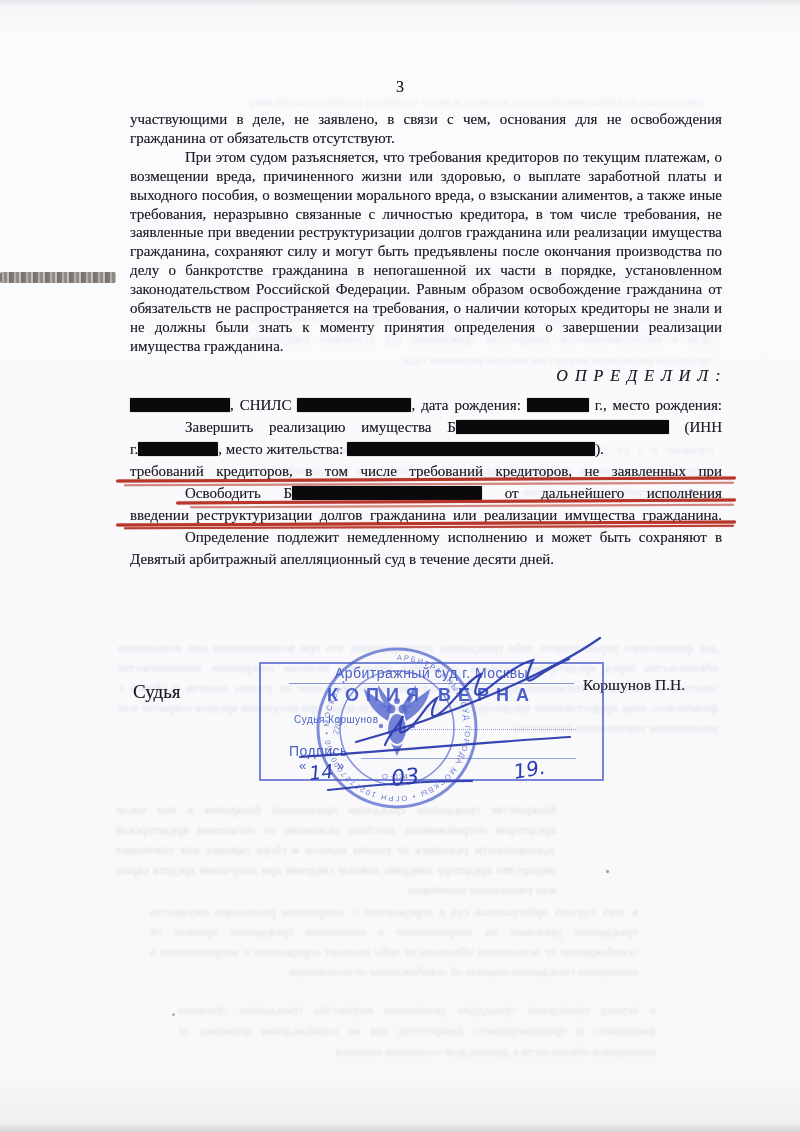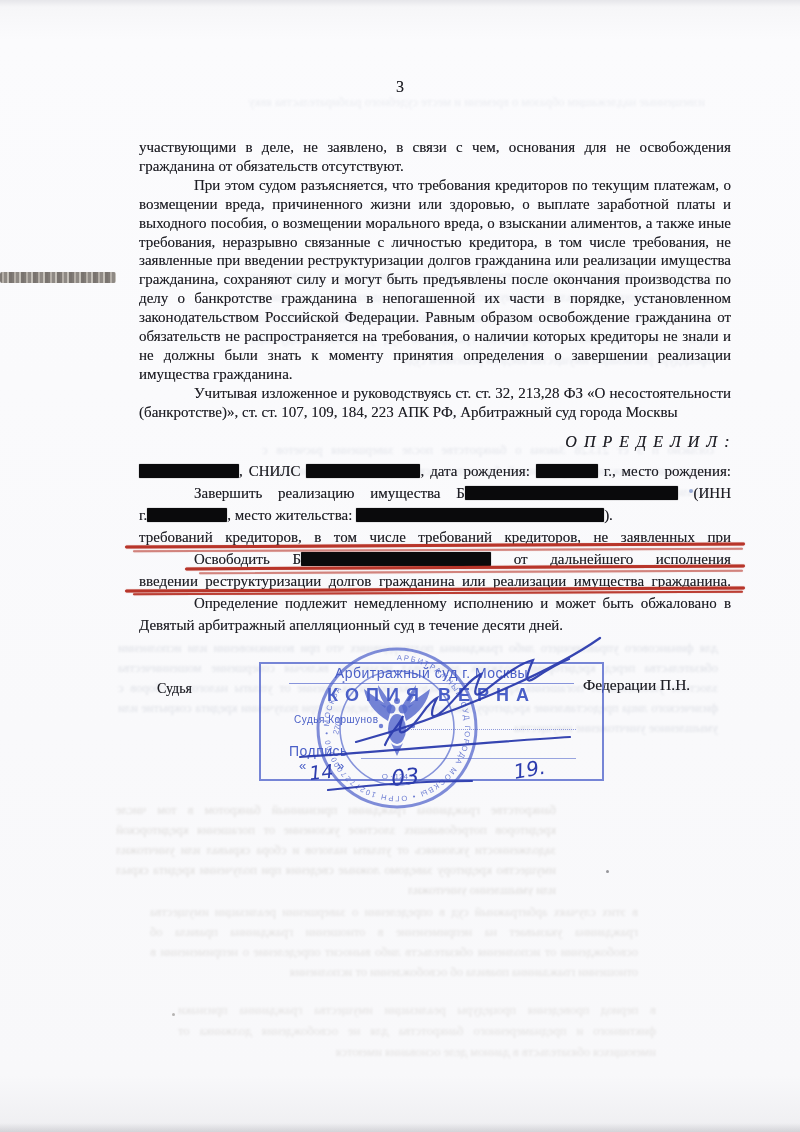--- a/index.html
+++ b/index.html
@@ -3,37 +3,37 @@
 <meta charset="utf-8">
 <style>
   html,body{margin:0;padding:0;background:#e9e9ec;}
   .sheet{
     position:relative;width:800px;height:1132px;margin:0 auto;overflow:hidden;
     background:linear-gradient(180deg,#e6e6ea 0px,#f6f6f8 7px,#fbfbfd 40px,#f8f8fa 95%,#eeeef1 100%);
     font-family:"Liberation Serif","DejaVu Serif",serif;color:#1e1e24;
   }
   .pagenum{position:absolute;top:78px;left:0;width:100%;text-align:center;
     font-size:16px;z-index:2;text-shadow:0 0 .4px rgba(25,25,35,.55);}
-  .column{position:absolute;left:139px;top:110px;width:592px;z-index:2;margin-top:28px;}
+  .column{position:absolute;left:130px;top:110px;width:592px;z-index:2;}
   .column p{margin:0;font-size:15px;line-height:18.9px;text-align:justify;
     text-shadow:0 0 .45px rgba(25,25,35,.5);}
   .column p.indent{text-indent:55px;}
   .heading{text-align:right;font-size:16px;margin:11px 0 9px;letter-spacing:1.5px;
     text-shadow:0 0 .4px rgba(25,25,35,.55);font-style:italic;}
   .oline{position:relative;font-size:15px;line-height:22px;min-height:22px;
     text-align:justify;text-align-last:justify;text-shadow:0 0 .45px rgba(25,25,35,.5);}
   .oline.nojust{text-align:right;text-align-last:left;}
   .oline.ind{padding-left:55px;}
   .redact{display:inline-block;height:13.5px;background:#0a0a0c;vertical-align:-2px;
     border-radius:1px;box-shadow:0 0 1px rgba(0,0,0,.8);}
   .uline{position:absolute;height:2.7px;background:#b8352a;border-radius:2px;z-index:3;
     box-shadow:0 0 1px rgba(190,60,45,.6);}
   .uline.echo{height:1.6px;opacity:.6;}
-  .judge-label{position:absolute;left:133px;top:681px;font-size:14px;z-index:2;
-    text-shadow:0 0 .45px rgba(25,25,35,.5);margin-left:24px;}
+  .judge-label{position:absolute;left:133px;top:681px;font-size:19px;z-index:2;
+    text-shadow:0 0 .45px rgba(25,25,35,.5);}
   .judge-name{position:absolute;left:583px;top:676px;font-size:15.5px;z-index:2;
     text-shadow:0 0 .45px rgba(25,25,35,.5);}
   .stamp{position:absolute;left:259px;top:662px;width:341px;height:115px;z-index:4;
     border:2px solid rgba(73,94,201,.75);filter:blur(.3px);
     font-family:"Liberation Sans","DejaVu Sans",sans-serif;color:rgba(64,86,196,.95);}
   .stamp>div{position:absolute;}
   .st-court{top:1px;left:0;width:100%;text-align:center;font-size:14px;letter-spacing:.5px;}
   .st-court-line{top:19px;left:28px;width:285px;border-bottom:1.3px solid rgba(73,94,201,.65);}
   .st-copy{top:21px;left:0;width:100%;text-align:center;font-size:18px;font-weight:bold;letter-spacing:7px;}
   .st-judge{top:50px;left:33px;font-size:10px;letter-spacing:.5px;}
@@ -67,36 +67,35 @@
       <div class="ghost" style="left: 178px; top: 1000px; width: 478px; height: 64px; font-size: 12.5px; line-height: 21px; opacity: 0.22; color: rgb(154, 146, 137);">в период проведения процедуры реализации имущества гражданина признаки фиктивного и преднамеренного банкротства для не освобождения должника от имеющихся обязательств в данном деле основания имеются</div>
     </div>
 
   <div class="noise-band"></div>
 
   <div class="pagenum">3</div>
 
   <div class="column">
     <p>участвующими в деле, не заявлено, в связи с чем, основания для не освобождения гражданина от обязательств отсутствуют.</p>
     <p class="indent">При этом судом разъясняется, что требования кредиторов по текущим платежам, о возмещении вреда, причиненного жизни или здоровью, о выплате заработной платы и выходного пособия, о возмещении морального вреда, о взыскании алиментов, а также иные требования, неразрывно связанные с личностью кредитора, в том числе требования, не заявленные при введении реструктуризации долгов гражданина или реализации имущества гражданина, сохраняют силу и могут быть предъявлены после окончания производства по делу о банкротстве гражданина в непогашенной их части в порядке, установленном законодательством Российской Федерации. Равным образом освобождение гражданина от обязательств не распространяется на требования, о наличии которых кредиторы не знали и не должны были знать к моменту принятия определения о завершении реализации имущества гражданина.</p>
-    <p class="indent">Учитывая изложенное и руководствуясь ст. ст. 32, 213,28 ФЗ «О несостоятельности (банкротстве)», ст. ст. 107, 109, 184, 223 АПК РФ, Арбитражный суд города Москвы</p>
     <div class="heading">О П Р Е Д Е Л И Л :</div>
     <div id="operative">
         <div class="oline"><span class="redact" style="width:100px"></span>, СНИЛС <span class="redact" style="width:114px"></span>, дата рождения: <span class="redact" style="width:62px"></span> г., место рождения:</div>
         <div class="oline ind">Завершить реализацию имущества Б<span class="redact" style="width:213px"></span> (ИНН</div>
         <div class="oline nojust">г.<span class="redact" style="width:80px"></span>, место жительства: <span class="redact" style="width:248px"></span>).</div>
         <div class="oline">требований кредиторов, в том числе требований кредиторов, не заявленных при<div class="uline" style="left:-14px;right:-14px;bottom:1px;transform:rotate(-.3deg)"></div><div class="uline echo" style="left:-6px;right:-12px;bottom:-2.5px;transform:rotate(-.25deg)"></div></div>
         <div class="oline ind">Освободить Б<span class="redact" style="width:190px"></span> от дальнейшего исполнения<div class="uline" style="left:46px;right:-14px;bottom:1px;transform:rotate(-.3deg)"></div><div class="uline echo" style="left:60px;right:-12px;bottom:-2.5px;transform:rotate(-.25deg)"></div></div>
         <div class="oline">введении реструктуризации долгов гражданина или реализации имущества гражданина.<div class="uline" style="left:-14px;right:-14px;bottom:1px;transform:rotate(-.3deg)"></div><div class="uline echo" style="left:-6px;right:-12px;bottom:-2.5px;transform:rotate(-.25deg);height:2.4px;opacity:.95"></div></div>
-        <div class="oline ind">Определение подлежит немедленному исполнению и может быть обжаловано в</div>
+        <div class="oline ind">Определение подлежит немедленному исполнению и может быть сохраняют в</div>
         <div class="oline nojust">Девятый арбитражный апелляционный суд в течение десяти дней.</div>
       </div>
   </div>
 
   <span class="judge-label">Судья</span>
-  <span class="judge-name">Федерации П.Н.</span>
+  <span class="judge-name">Коршунов П.Н.</span>
 
   <div class="stamp">
     <div class="st-court">Арбитражный суд г. Москвы</div>
     <div class="st-court-line"></div>
     <div class="st-copy">КОПИЯ ВЕРНА</div>
     <div class="st-judge">Судья Коршунов</div>
     <div class="st-judgeline"></div>
     <div class="st-sign">Подпись</div>
     <div class="st-signline"></div>
     <div class="st-q" style="left:38px">«</div>

